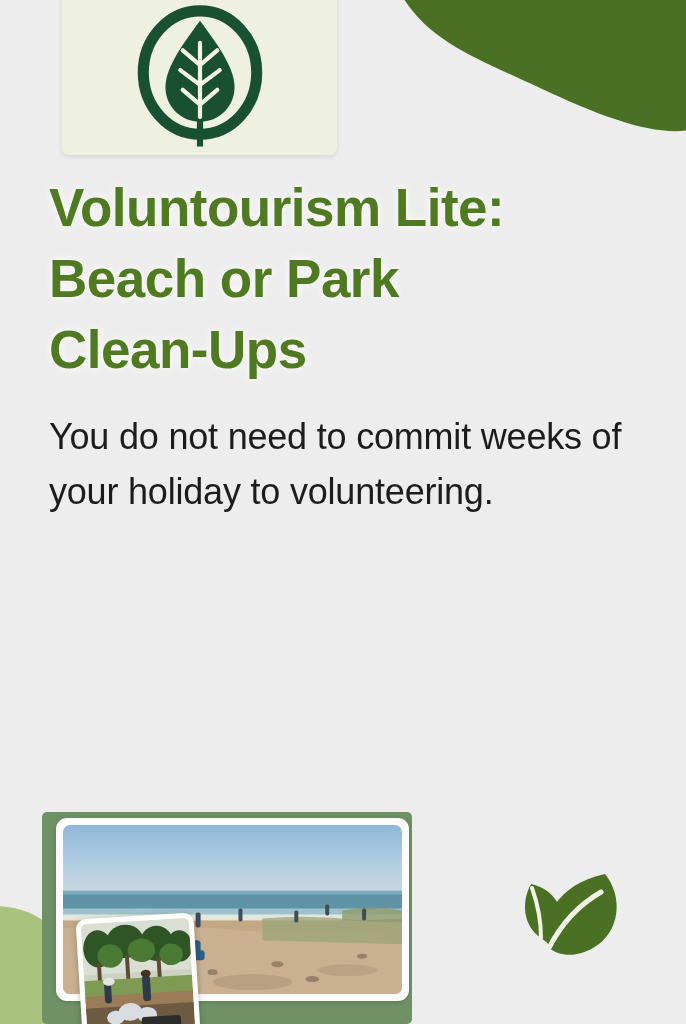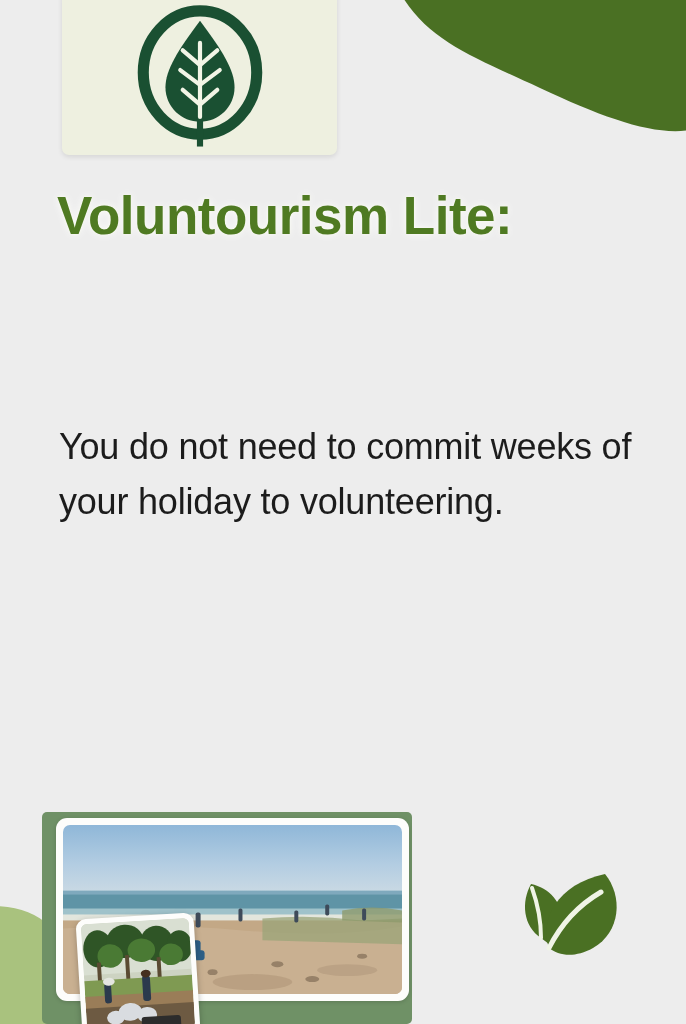--- a/index.html
+++ b/index.html
@@ -68,36 +68,36 @@
     left: 45px;
     top: 168px;
     width: 610px;
     z-index: 3;
     font-size: 53px;
     line-height: 1.34;
     font-weight: bold;
     color: #4f7a22;
     letter-spacing: -0.5px;
     text-shadow: 0 0 9px rgba(255,255,255,0.95), 0 0 3px rgba(245,248,225,0.9);
-    margin: 12px;
+    margin: 4px;
   }
 
   
   .body-copy {
     position: absolute;
     left: 45px;
     top: 405px;
     width: 608px;
     z-index: 3;
   }
   .para {
     font-size: 36px;
     line-height: 1.54;
     color: #1c1c1c;
-    margin: 14px;
+    margin: 4px;
     letter-spacing: -0.2px;
   }
   .para-gap {
     height: 57px;
   }
 
   
   .collage {
     position: absolute;
     left: 42px;
@@ -190,21 +190,22 @@
         <path d="M60 68 L44 56"></path>
         <path d="M60 68 L76 56"></path>
         <path d="M60 84 L46 72"></path>
         <path d="M60 84 L74 72"></path>
       </g>
     </svg>
   </div>
 
   <h1 class="headline">
     <span>Voluntourism Lite:</span><br>
-    <br>
+    <span>Beach or Park</span><br>
+    <span>Clean-Ups</span>
   </h1>
 
   <div class="body-copy">
     <p class="para">You do not need to commit weeks of your holiday to volunteering.</p>
     <div class="para-gap"></div>
   </div>
 
   <div class="collage">
     <div class="collage-backing"></div>
 

